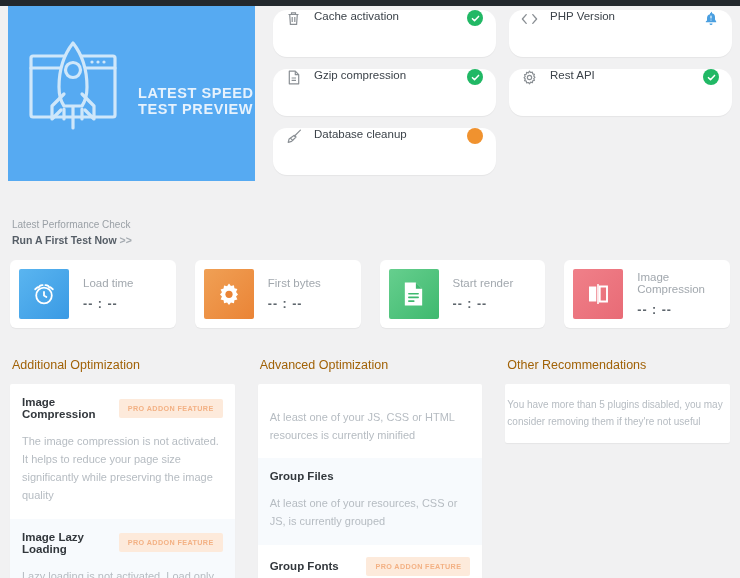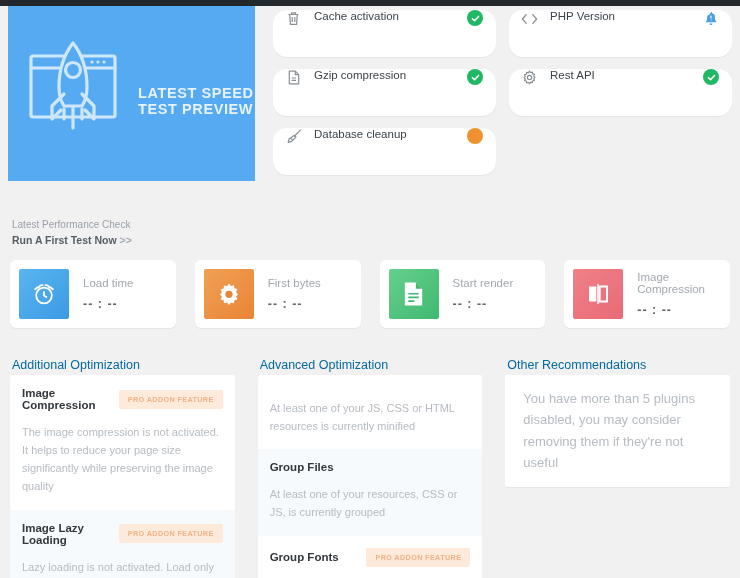--- a/index.html
+++ b/index.html
@@ -104,33 +104,33 @@
   .m-green  { background: linear-gradient(135deg,#66cf8e,#3fb96f); }
   .m-red    { background: linear-gradient(135deg,#f08089,#e86b76); }
   .metric-txt { margin-left: 14px; }
   .metric-label { font-size: 11.5px; color: #a2a8ae; }
   .metric-value { font-size: 12.5px; color: #5e666d; font-weight: 700; margin-top: 8px; letter-spacing: 1px; }
 
   
   .cols { display: flex; gap: 23px; margin-top: 30px; padding: 0 2px; }
   .col { flex: 1; }
   .col.c3 { flex: 1; }
-  .col-title { font-size: 12.5px; color: #0369a1; margin-bottom: 3px; padding-left: 2px; }
+  .col-title { font-size: 12.5px; color: #a16207; margin-bottom: 12px; padding-left: 2px; }
   .panel { background: #fff; border-radius: 2px; box-shadow: 0 1px 1px rgba(0,0,0,0.05); }
   .opt-item { padding: 12px 12px 14px 12px; }
   .opt-item.alt { background: #f7fafd; }
   .opt-head { display: flex; align-items: center; justify-content: space-between; }
   .opt-name { font-size: 11.5px; font-weight: 700; color: #32373c; }
   .pro-badge {
     background: #fdeadb; color: #f3b184;
     font-size: 7.2px; font-weight: 700; letter-spacing: 0.4px;
     padding: 5px 9px; border-radius: 2px; white-space: nowrap;
   }
   .opt-desc { font-size: 11px; color: #b6bcc2; line-height: 1.65; margin-top: 12px; }
-  .reco { padding: 13px 18px; font-size: 13px; color: #b6bcc2; line-height: 1.65; }
+  .reco { padding: 13px 2px; font-size: 10px; color: #b6bcc2; line-height: 1.65; }
 </style>
 </head>
 <body>
 
 <div class="topbar"></div>
 
 <div class="page">
 
   <div class="top-row">
 

